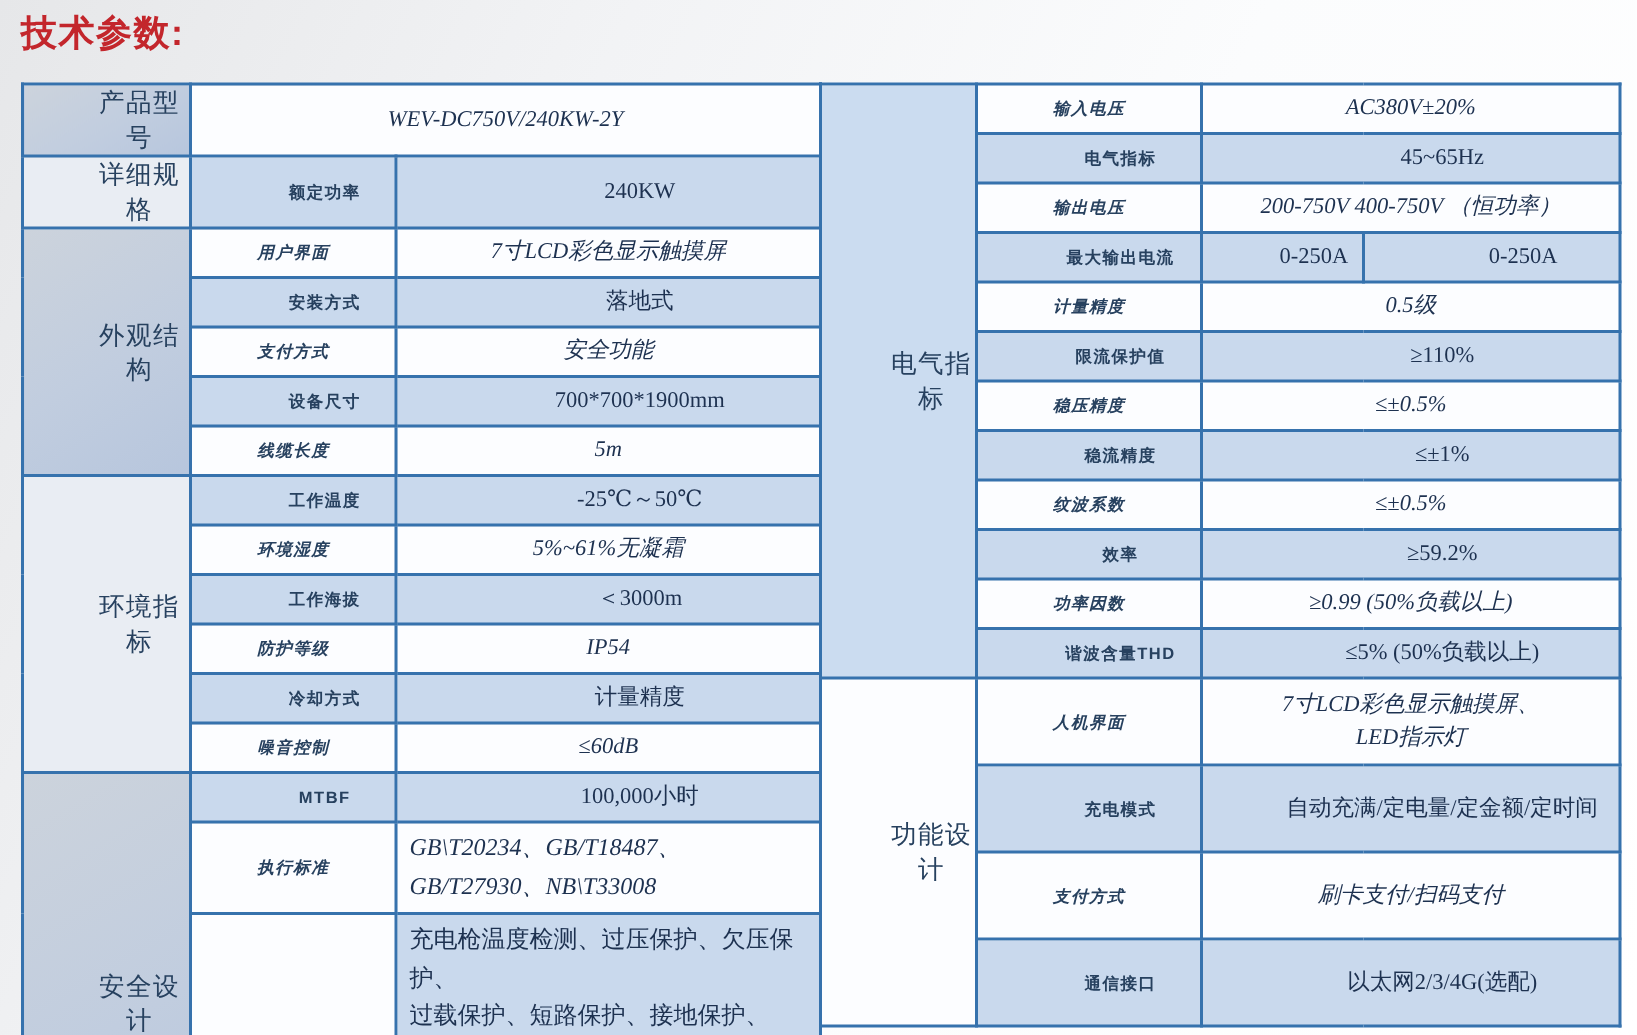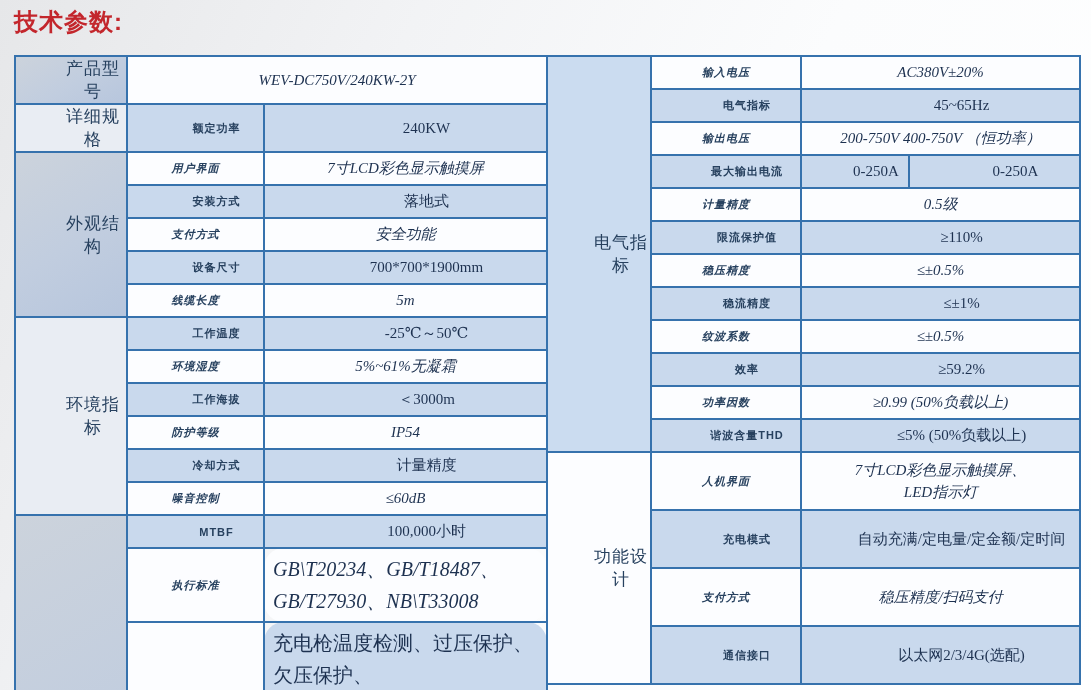--- a/index.html
+++ b/index.html
@@ -72,21 +72,21 @@
   
   td.v{
     font-family:"Liberation Serif","DejaVu Serif",serif;
     font-size:15px;color:var(--text-value);
     white-space:pre-line;line-height:1.5;
   }
   td.blue{background:var(--cell-blue);padding-left:42px;}
   td.white{background:var(--cell-white);font-style:italic;}
   td.v.list{
     text-align:left;padding:4px 2px 4px 8px;
-    font-size:20px;line-height:1.6;border-radius:20px;
+    font-size:16px;line-height:1.6;
   }
 </style>
 </head>
 <body>
 
 <div class="page-root">
   <h1 class="title">技术参数:</h1>
 
   <div class="tables">
 
@@ -236,21 +236,21 @@
           <td class="p white">人机界面</td>
           <td class="v white" colspan="2">7寸LCD彩色显示触摸屏、
 LED指示灯</td>
         </tr>
         <tr class="h58">
           <td class="p blue">充电模式</td>
           <td class="v blue" colspan="2">自动充满/定电量/定金额/定时间</td>
         </tr>
         <tr class="h58">
           <td class="p white">支付方式</td>
-          <td class="v white" colspan="2">稳压精度/扫码支付</td>
+          <td class="v white" colspan="2">刷卡支付/扫码支付</td>
         </tr>
         <tr class="h58">
           <td class="p blue">通信接口</td>
           <td class="v blue" colspan="2">以太网2/3/4G(选配)</td>
         </tr>
       </tbody>
     </table>
 
   </div>
 </div>

